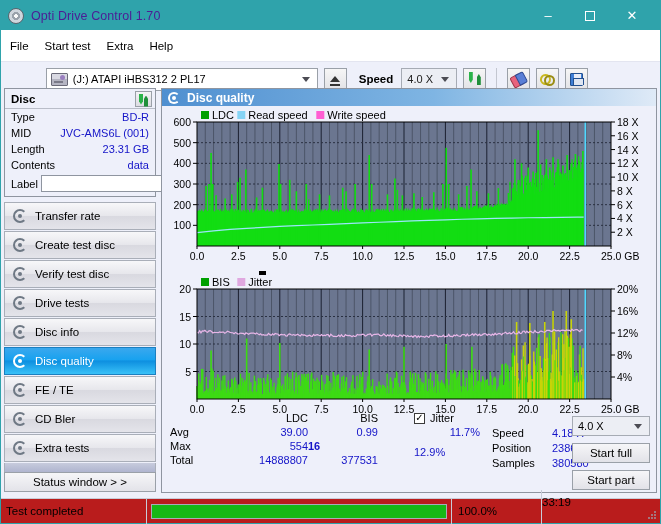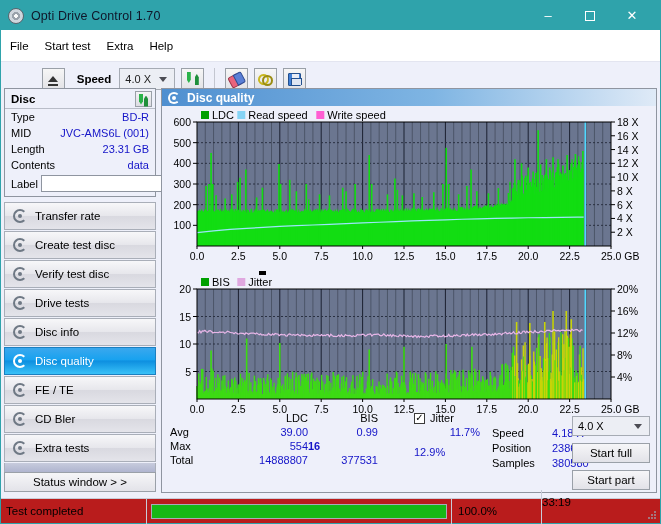--- a/index.html
+++ b/index.html
@@ -23,21 +23,21 @@
     display: flex; align-items: center;
     position: relative;
   }
   #app-icon {
     width: 16px; height: 16px; margin-left: 7px; margin-right: 7px;
     border-radius: 50%;
     background: radial-gradient(circle at 50% 50%, #fafafa 0 18%, #9aa2ab 19% 40%, #cfd6dd 41% 75%, #6d7780 76% 100%);
     border: 1px solid #5c666f;
     flex: 0 0 auto;
   }
-  #title-text { color: #0f172a; font-size: 12.5px; letter-spacing: .1px; }
+  #title-text { color: #4c1d95; font-size: 12.5px; letter-spacing: .1px; }
   .wbtn {
     position: absolute; top: 0; height: 29px; width: 40px;
     display: flex; align-items: center; justify-content: center;
     color: #fff; font-size: 13px;
   }
   #btn-min { right: 92px; }
   #btn-max { right: 50px; }
   #btn-close { right: 8px; }
   .wglyph { display: block; line-height: 1; }
   .maxsq { width: 10px; height: 10px; border: 1.4px solid #fff; }
@@ -315,20 +315,25 @@
 
   <div id="menubar">
     <div class="mi">File</div>
     <div class="mi">Start test</div>
     <div class="mi">Extra</div>
     <div class="mi">Help</div>
   </div>
 
   <div id="toolbar">
     <div class="tb-label">Drive</div>
+    <div id="drive-combo">
+      <div class="drive-ico"></div>
+      <div id="drive-text">(J:)   ATAPI iHBS312   2 PL17</div>
+      <span class="combo-arrow"></span>
+    </div>
     <div class="tb-btn">
       <span class="eject-tri"></span>
     </div>
     <div id="speed-label">Speed</div>
     <div id="speed-combo">
       <span>4.0 X</span>
       <span class="combo-arrow"></span>
     </div>
     <div class="tb-btn">
       <span class="refresh-ico"></span>

